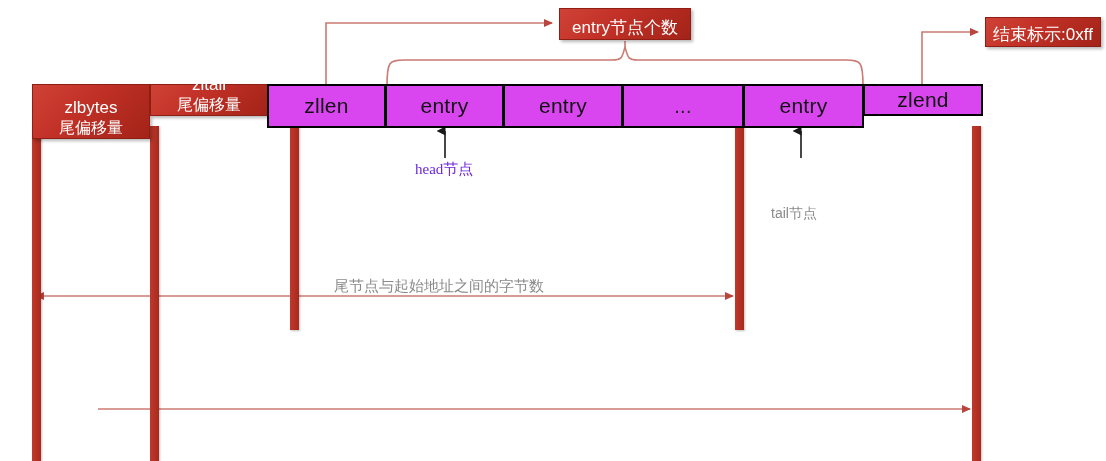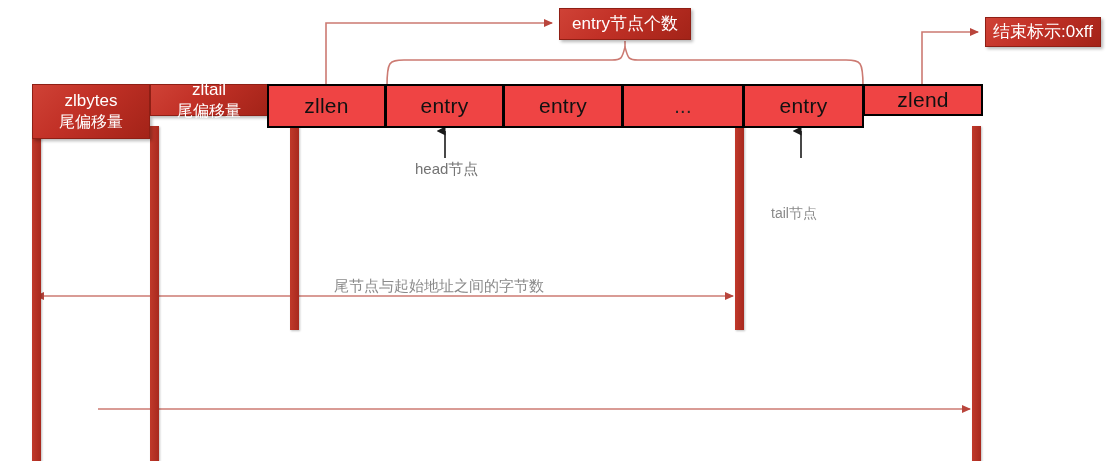--- a/index.html
+++ b/index.html
@@ -24,29 +24,29 @@
     box-sizing: border-box;
     background: linear-gradient(to bottom, #c0392b 0%, #b22d22 45%, #9e2218 100%);
     background: linear-gradient(135deg, #cf4236 0%, #c23127 40%, #a32318 100%);
     border: 1px solid #8f1f15;
     color: #ffffff;
     text-align: center;
     box-shadow: 2px 2px 3px rgba(0,0,0,0.28);
     display: flex;
     flex-direction: column;
     align-items: center;
-    justify-content: center;
+    justify-content: flex-end;
     line-height: 1.22;
   }
 
   
   .cell {
     position: absolute;
     box-sizing: border-box;
-    background: #ef4444;
+    background: #d946ef;
     border: 2px solid #000000;
     color: #111111;
     display: flex;
     align-items: center;
     justify-content: center;
     font-size: 21px;
     letter-spacing: 0.3px;
   }
   .cell.ellipsis {
     font-size: 20px;
@@ -70,23 +70,23 @@
     height: 461px;
     pointer-events: none;
   }
 
   
   .anno {
     position: absolute;
     white-space: nowrap;
   }
   .anno-serif {
-    font-family: Liberation Sans, sans-serif;
+    font-family: Liberation Serif, serif;
     font-size: 15px;
-    color: #737373;
+    color: #6d28d9;
   }
   .anno-sans {
     font-family: "Liberation Sans", sans-serif;
     font-size: 14px;
     color: #8a8a8a;
     margin-top: 44px;
   }
   .anno-mid {
     font-family: "Liberation Sans", sans-serif;
     font-size: 15px;

